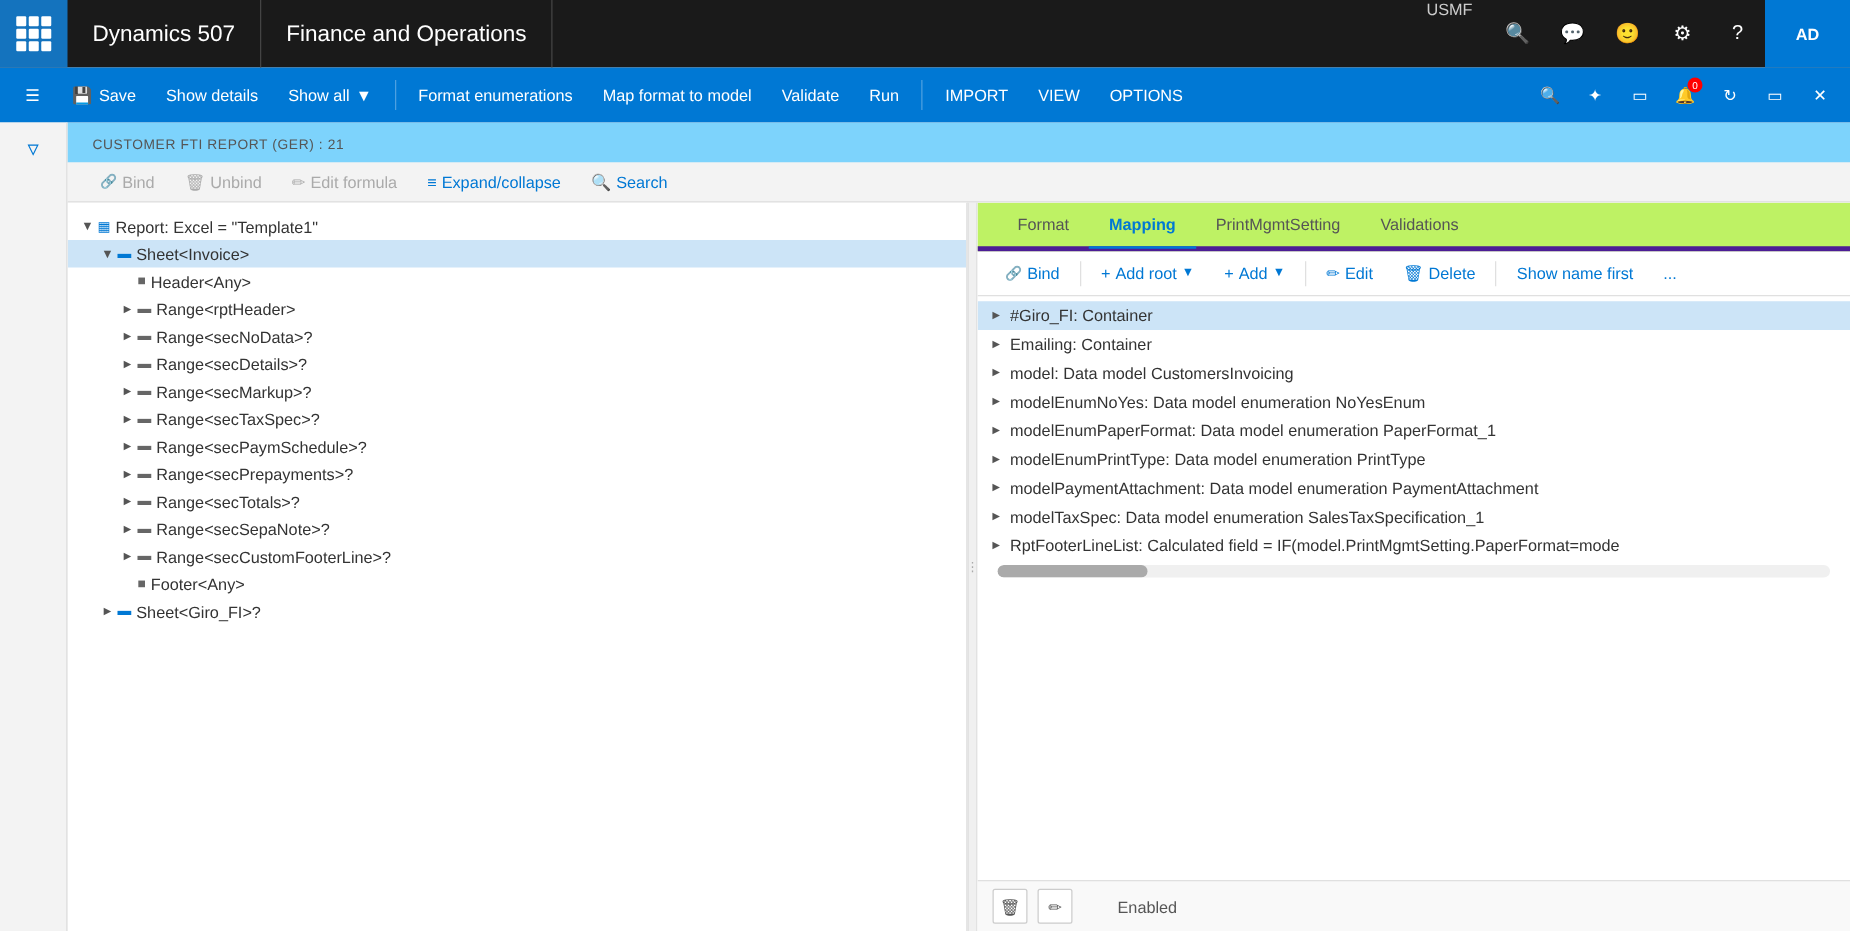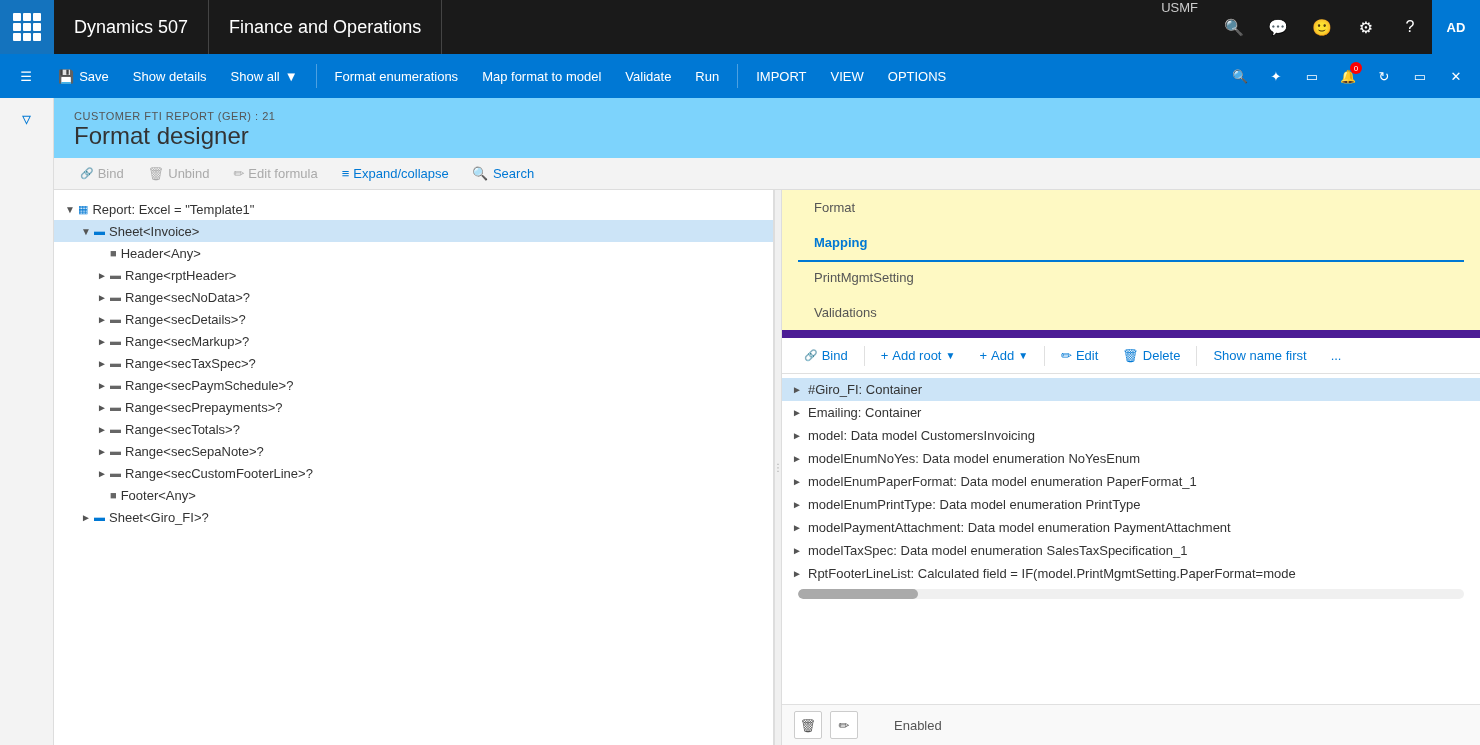--- a/index.html
+++ b/index.html
@@ -65,21 +65,21 @@
       width: 44px;
       height: 54px;
       display: flex;
       align-items: center;
       justify-content: center;
       color: white;
       font-size: 16px;
       cursor: pointer;
     }
     .top-nav-right .avatar {
-      width: 48px;
+      width: 68px;
       height: 54px;
       background: #0078d4;
       display: flex;
       align-items: center;
       justify-content: center;
       color: white;
       font-size: 13px;
       font-weight: bold;
     }
 
@@ -247,24 +247,23 @@
       flex: 1;
       display: flex;
       flex-direction: column;
       background: white;
       overflow: hidden;
     }
 
     
     .tabs-bar {
       display: flex;
-      border-bottom: 8px solid #4c1d95;
+      border-bottom: 4px solid #4c1d95;
       padding: 0 16px;
-      background: #fef9c3;
-      flex-direction: column;
+      background: #bef264;
     }
     .tab {
       padding: 10px 16px;
       font-size: 13px;
       color: #555;
       cursor: pointer;
       border-bottom: 2px solid transparent;
       margin-bottom: -2px;
     }
     .tab.active {
@@ -480,21 +479,20 @@
 <div class="main-area">
 
   <div class="left-strip">
     <div style="color:#0078d4;font-size:18px;cursor:pointer;">▿</div>
   </div>
 
   <div class="content-area">
 
     <div class="page-header">
       <div class="page-breadcrumb">CUSTOMER FTI REPORT (GER) : 21</div>
-      <div class="page-title">Format designer</div>
     </div>
 
     <div class="designer-toolbar">
       <div class="toolbar-btn disabled">
         <span style="font-size:11px;">🔗</span>
         <span>Bind</span>
       </div>
       <div class="toolbar-btn disabled">
         <span>🗑</span>
         <span>Unbind</span>

